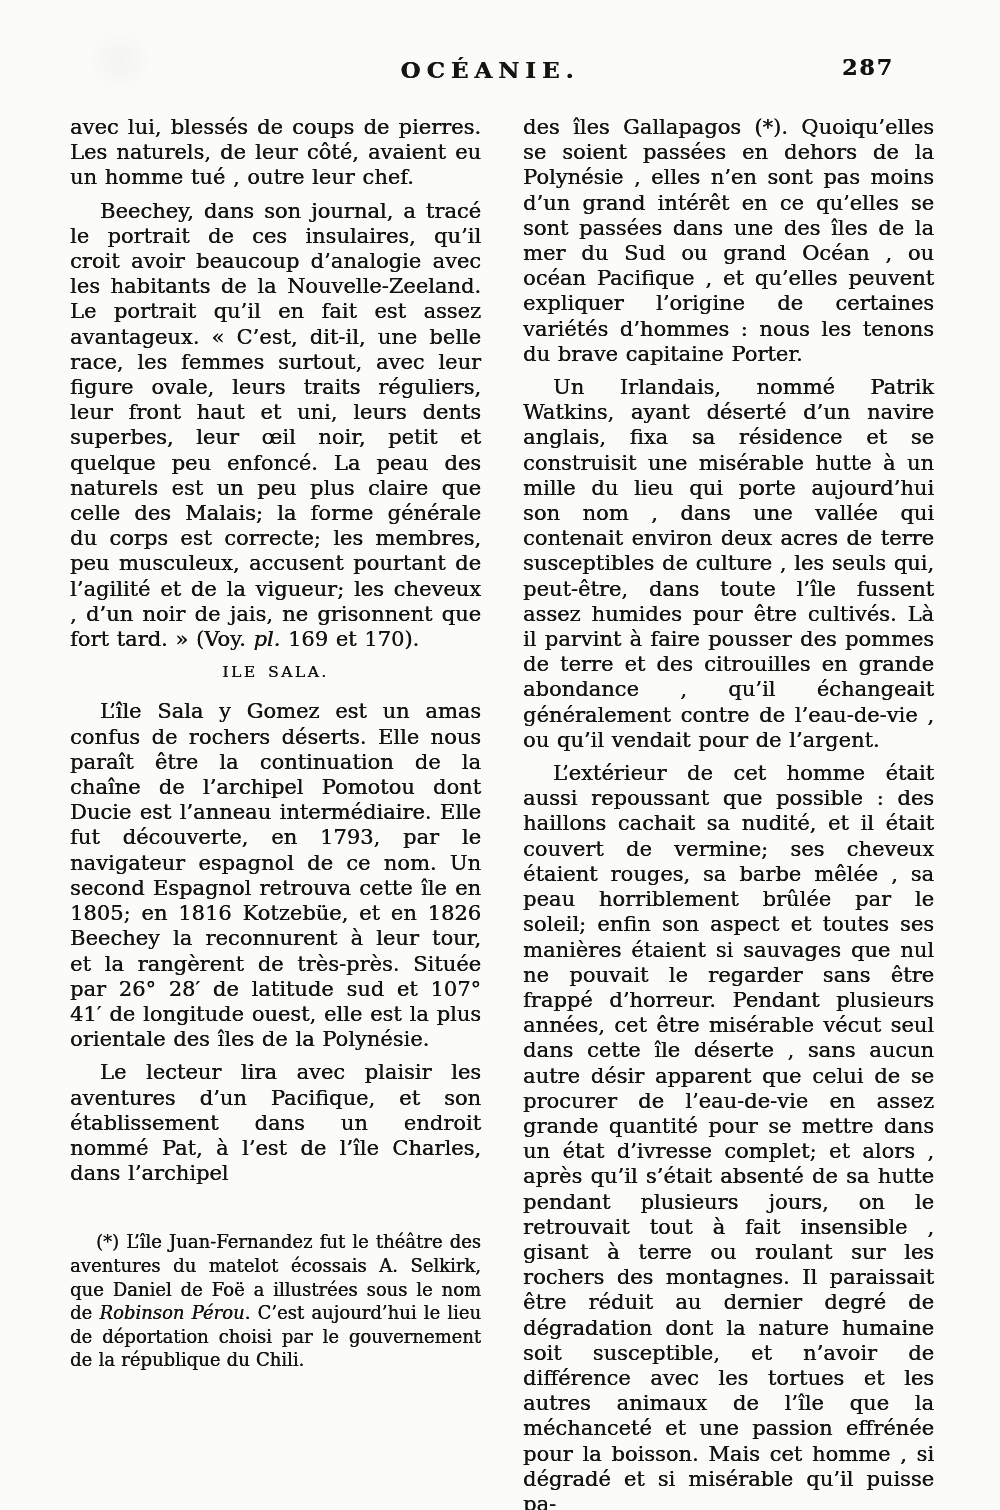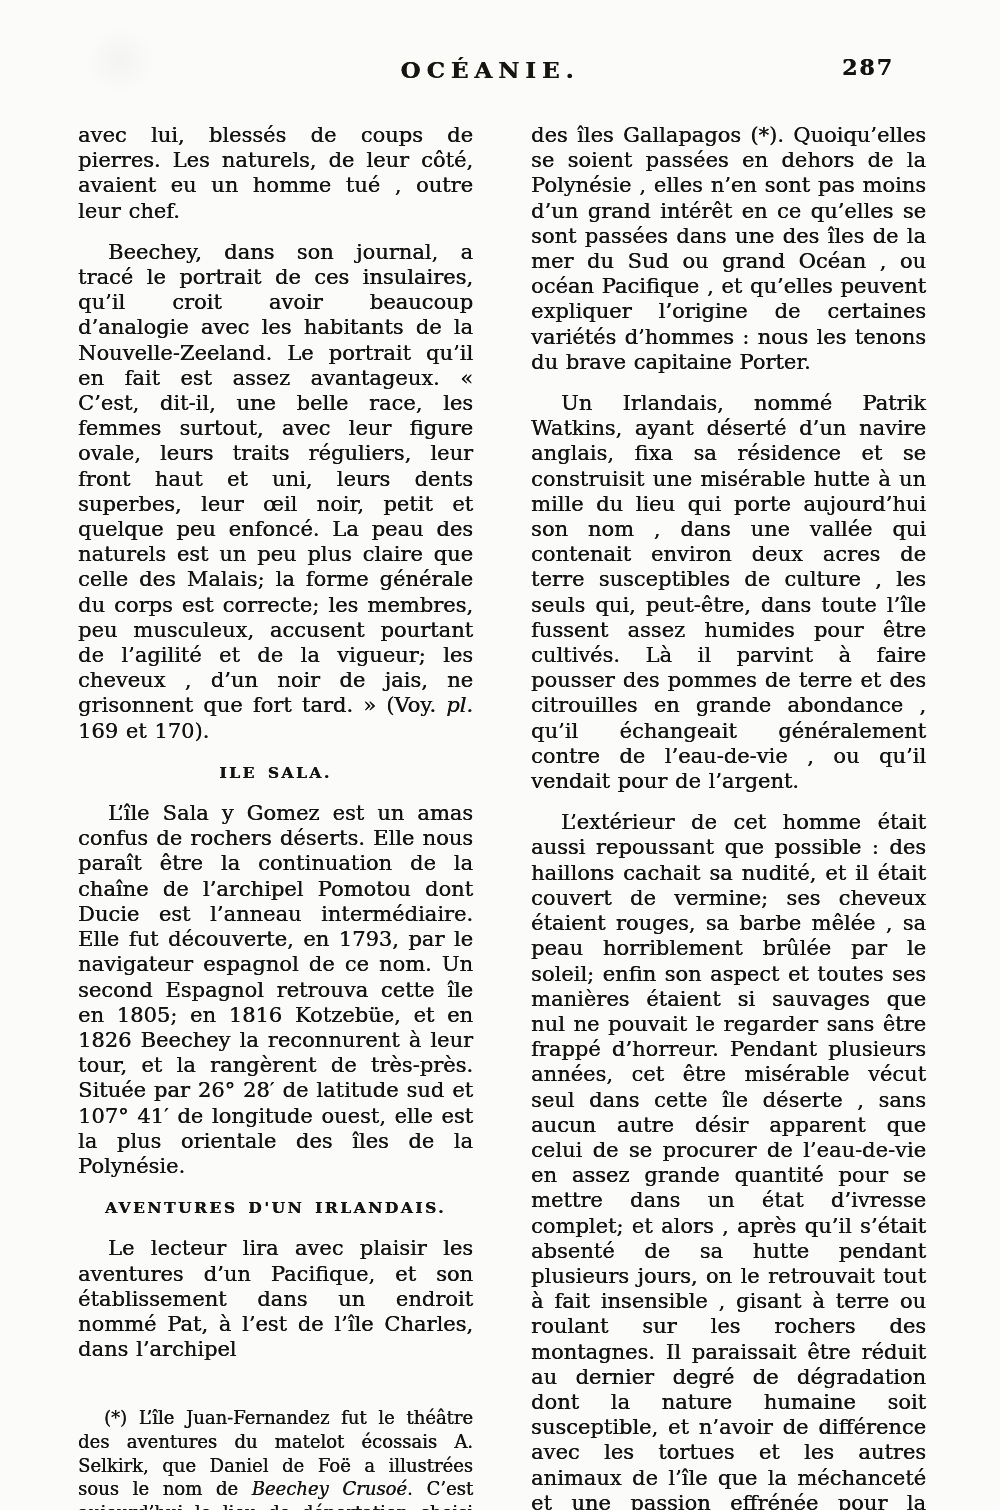--- a/index.html
+++ b/index.html
@@ -43,27 +43,27 @@
     gap:26px;
   }
   .col {
     flex:1;
     text-align:justify;
     font-size:21px;
     line-height:25.2px;
     text-shadow:0.35px 0 0 currentColor;
     word-spacing:1px;
   }
-  .col p { margin:16px; }
+  .col p { margin:8px; }
   .col p.indent { text-indent:30px; }
   .col .heading {
     text-align:center;
     text-indent:0;
     font-size:15.5px;
-    font-weight:bold;
+    font-weight:normal;
     letter-spacing:2.5px;
     margin:3px 0 14px 0;
     word-spacing:3px;
   }
   .col .footnote {
     font-size:18px;
     line-height:23.6px;
     margin-top:44px;
     text-indent:26px;
     word-spacing:0.5px;
@@ -77,23 +77,22 @@
   <div class="header">
     <span class="title">OCÉANIE.</span>
     <span class="pagenum">287</span>
   </div>
   <div class="columns">
     <div class="col" id="col-left">
         <p class=""><span>avec lui, blessés de coups de pierres. Les naturels, de leur côté, avaient eu un homme tué , outre leur chef.</span></p>
         <p class="indent"><span>Beechey, dans son journal, a tracé le portrait de ces insulaires, qu’il croit avoir beaucoup d’analogie avec les habitants de la Nouvelle-Zeeland. Le portrait qu’il en fait est assez avantageux. « C’est, dit-il, une belle race, les femmes surtout, avec leur figure ovale, leurs traits réguliers, leur front haut et uni, leurs dents superbes, leur œil noir, petit et quelque peu enfoncé. La peau des naturels est un peu plus claire que celle des Malais; la forme générale du corps est correcte; les membres, peu musculeux, accusent pourtant de l’agilité et de la vigueur; les cheveux , d’un noir de jais, ne grisonnent que fort tard. » (Voy. </span><i>pl.</i><span> 169 et 170).</span></p>
         <p class="heading">ILE SALA.</p>
         <p class="indent"><span>L’île Sala y Gomez est un amas confus de rochers déserts. Elle nous paraît être la continuation de la chaîne de l’archipel Pomotou dont Ducie est l’anneau intermédiaire. Elle fut découverte, en 1793, par le navigateur espagnol de ce nom. Un second Espagnol retrouva cette île en 1805; en 1816 Kotzebüe, et en 1826 Beechey la reconnurent à leur tour, et la rangèrent de très-près. Située par 26° 28′ de latitude sud et 107° 41′ de longitude ouest, elle est la plus orientale des îles de la Polynésie.</span></p>
-        <p class="heading">AVENTURES D'UN IRLANDAIS.</p>
         <p class="indent"><span>Le lecteur lira avec plaisir les aventures d’un Pacifique, et son établissement dans un endroit nommé Pat, à l’est de l’île Charles, dans l’archipel</span></p>
-        <p class="footnote"><span>(*) L’île Juan-Fernandez fut le théâtre des aventures du matelot écossais A. Selkirk, que Daniel de Foë a illustrées sous le nom de </span><i>Beechey Crusoé</i><span>. C’est aujourd’hui le lieu de déportation choisi par le gouvernement de la république du Chili.</span></p>
+        <p class="footnote"><span>(*) L’île Juan-Fernandez fut le théâtre des aventures du matelot écossais A. Selkirk, que Daniel de Foë a illustrées sous le nom de </span><i>Robinson Pérou</i><span>. C’est aujourd’hui le lieu de déportation choisi par le gouvernement de la république du Chili.</span></p>
       </div>
     <div class="col" id="col-right">
         <p class=""><span>des îles Gallapagos (*). Quoiqu’elles se soient passées en dehors de la Polynésie , elles n’en sont pas moins d’un grand intérêt en ce qu’elles se sont passées dans une des îles de la mer du Sud ou grand Océan , ou océan Pacifique , et qu’elles peuvent expliquer l’origine de certaines variétés d’hommes : nous les tenons du brave capitaine Porter.</span></p>
         <p class="indent"><span>Un Irlandais, nommé Patrik Watkins, ayant déserté d’un navire anglais, fixa sa résidence et se construisit une misérable hutte à un mille du lieu qui porte aujourd’hui son nom , dans une vallée qui contenait environ deux acres de terre susceptibles de culture , les seuls qui, peut-être, dans toute l’île fussent assez humides pour être cultivés. Là il parvint à faire pousser des pommes de terre et des citrouilles en grande abondance , qu’il échangeait généralement contre de l’eau-de-vie , ou qu’il vendait pour de l’argent.</span></p>
         <p class="indent"><span>L’extérieur de cet homme était aussi repoussant que possible : des haillons cachait sa nudité, et il était couvert de vermine; ses cheveux étaient rouges, sa barbe mêlée , sa peau horriblement brûlée par le soleil; enfin son aspect et toutes ses manières étaient si sauvages que nul ne pouvait le regarder sans être frappé d’horreur. Pendant plusieurs années, cet être misérable vécut seul dans cette île déserte , sans aucun autre désir apparent que celui de se procurer de l’eau-de-vie en assez grande quantité pour se mettre dans un état d’ivresse complet; et alors , après qu’il s’était absenté de sa hutte pendant plusieurs jours, on le retrouvait tout à fait insensible , gisant à terre ou roulant sur les rochers des montagnes. Il paraissait être réduit au dernier degré de dégradation dont la nature humaine soit susceptible, et n’avoir de différence avec les tortues et les autres animaux de l’île que la méchanceté et une passion effrénée pour la boisson. Mais cet homme , si dégradé et si misérable qu’il puisse pa-</span></p>
       </div>
   </div>
 </div>
 
 </body></html>

